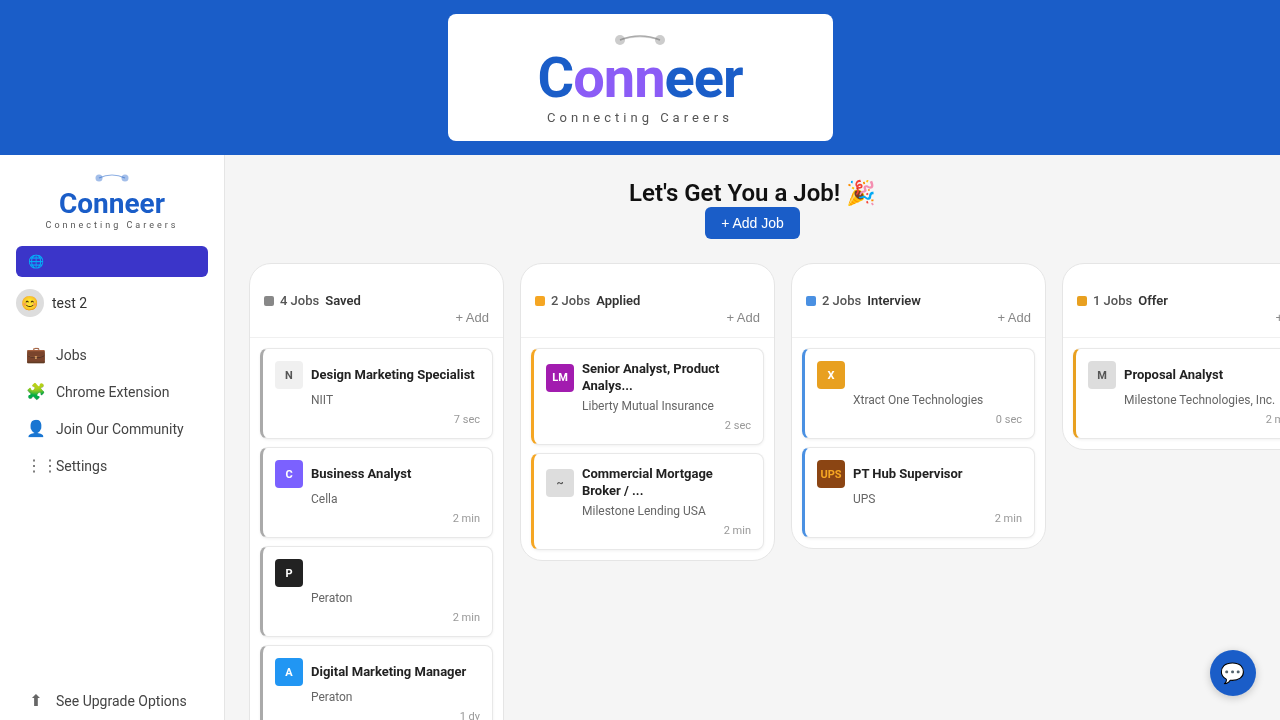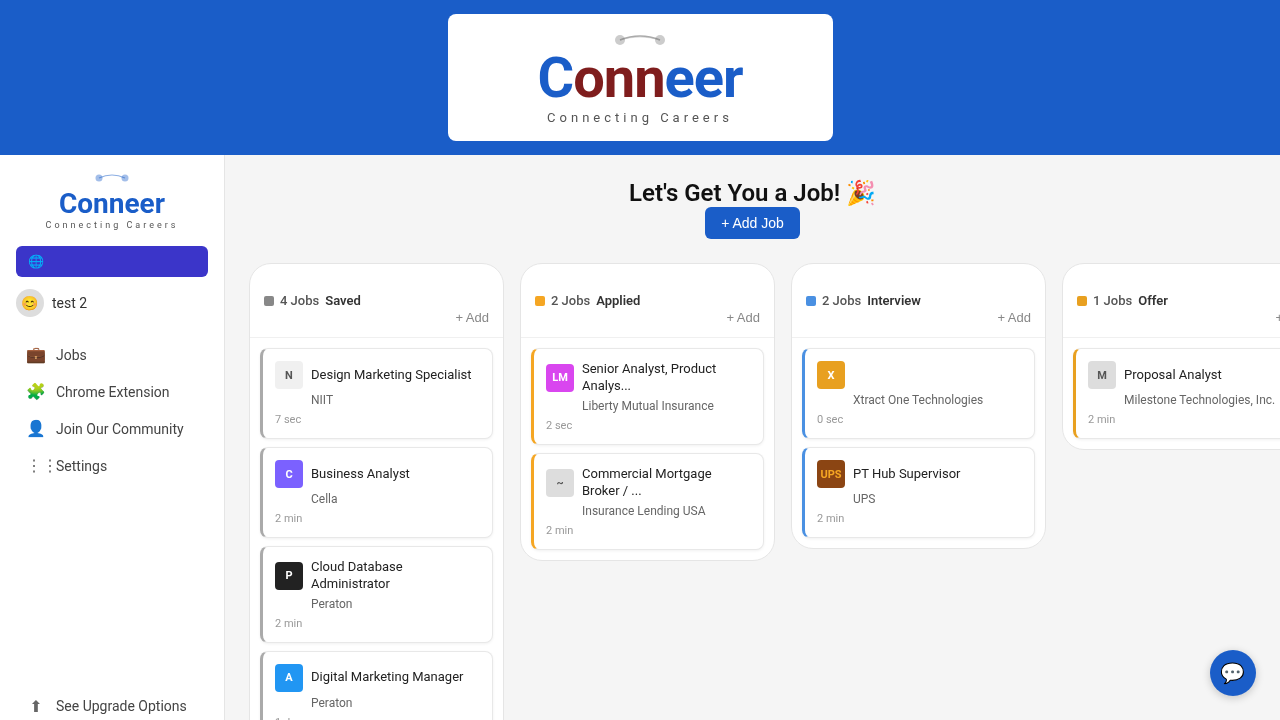--- a/index.html
+++ b/index.html
@@ -212,23 +212,23 @@
       height: 28px;
       border-radius: 4px;
       display: flex;
       align-items: center;
       justify-content: center;
       font-size: 11px;
       font-weight: 700;
       flex-shrink: 0;
       overflow: hidden;
     }
-    .job-title { font-size: 13px; font-weight: 400; color: #222; line-height: 1.3; }
+    .job-title { font-size: 13px; font-weight: 700; color: #222; line-height: 1.3; }
     .company-name { font-size: 12px; color: #666; margin-bottom: 6px; padding-left: 36px; }
-    .job-time { font-size: 11px; color: #999; }
+    .job-time { font-size: 11px; color: #999; text-align: right; }
     .saved-border { border-left: 3px solid #aaa; }
     .applied-border { border-left: 3px solid #f5a623; }
     .interview-border { border-left: 3px solid #4a90e2; }
     .offer-border { border-left: 3px solid #e8a020; }
 
     
     .support-btn {
       position: fixed;
       bottom: 24px;
       right: 24px;
@@ -251,21 +251,21 @@
 <div>
   <div class="header">
     <div class="header-logo-box">
       <svg width="80" height="18" viewBox="0 0 80 18" style="margin-bottom:2px;">
         <circle cx="20" cy="10" r="5" fill="#555" opacity="0.3"></circle>
         <circle cx="60" cy="10" r="5" fill="#555" opacity="0.3"></circle>
         <path d="M20 10 Q40 2 60 10" stroke="#555" stroke-width="1.5" fill="none" opacity="0.5"></path>
         <path d="M20 10 Q40 4 60 10" stroke="#aaa" stroke-width="1" fill="none" opacity="0.4"></path>
       </svg>
       <div class="header-logo-text">
-        <span style="color:#1a5dc8;">C<span style="color:#7f1d1d;">onn</span>eer</span>
+        <span style="color:#1a5dc8;">C<span style="color:#8b5cf6;">onn</span>eer</span>
       </div>
       <div class="header-tagline">Connecting Careers</div>
     </div>
   </div>
 </div>
 
 <div class="app-body">
 
   <div class="sidebar">
     <div class="sidebar-logo">
@@ -353,21 +353,20 @@
       <div class="job-card-top">
         <div class="company-logo" style="background:#7b61ff;color:#fff">C</div>
         <div class="job-title">Business Analyst</div>
       </div>
       <div class="company-name">Cella</div>
       <div class="job-time">2 min</div>
     </div>
             <div class="job-card saved-border">
       <div class="job-card-top">
         <div class="company-logo" style="background:#222;color:#fff">P</div>
-        <div class="job-title">Cloud Database Administrator</div>
       </div>
       <div class="company-name">Peraton</div>
       <div class="job-time">2 min</div>
     </div>
             <div class="job-card saved-border">
       <div class="job-card-top">
         <div class="company-logo" style="background:#2196f3;color:#fff">A</div>
         <div class="job-title">Digital Marketing Manager</div>
       </div>
       <div class="company-name">Peraton</div>
@@ -380,32 +379,32 @@
     <div class="kanban-header-left">
       <div class="col-dot" style="background:#f5a623"></div>
       <span class="col-count">2 Jobs</span>
       <span class="col-label">Applied</span>
     </div>
     <button class="btn-col-add">+ Add</button>
   </div>
           <div class="kanban-cards">
             <div class="job-card applied-border">
       <div class="job-card-top">
-        <div class="company-logo" style="background:#d946ef;color:#fff">LM</div>
+        <div class="company-logo" style="background:#a21caf;color:#fff">LM</div>
         <div class="job-title">Senior Analyst, Product Analys...</div>
       </div>
       <div class="company-name">Liberty Mutual Insurance</div>
       <div class="job-time">2 sec</div>
     </div>
             <div class="job-card applied-border">
       <div class="job-card-top">
         <div class="company-logo" style="background:#ddd;color:#555">~</div>
         <div class="job-title">Commercial Mortgage Broker / ...</div>
       </div>
-      <div class="company-name">Insurance Lending USA</div>
+      <div class="company-name">Milestone Lending USA</div>
       <div class="job-time">2 min</div>
     </div>
           </div>
         </div>
         <div class="kanban-column">
           <div class="kanban-header">
     <div class="kanban-header-left">
       <div class="col-dot" style="background:#4a90e2"></div>
       <span class="col-count">2 Jobs</span>
       <span class="col-label">Interview</span>

